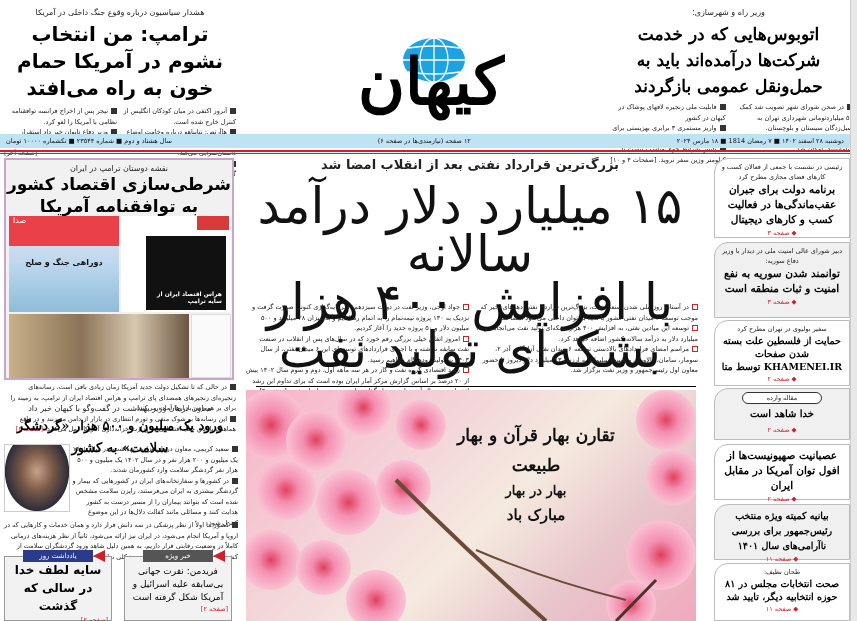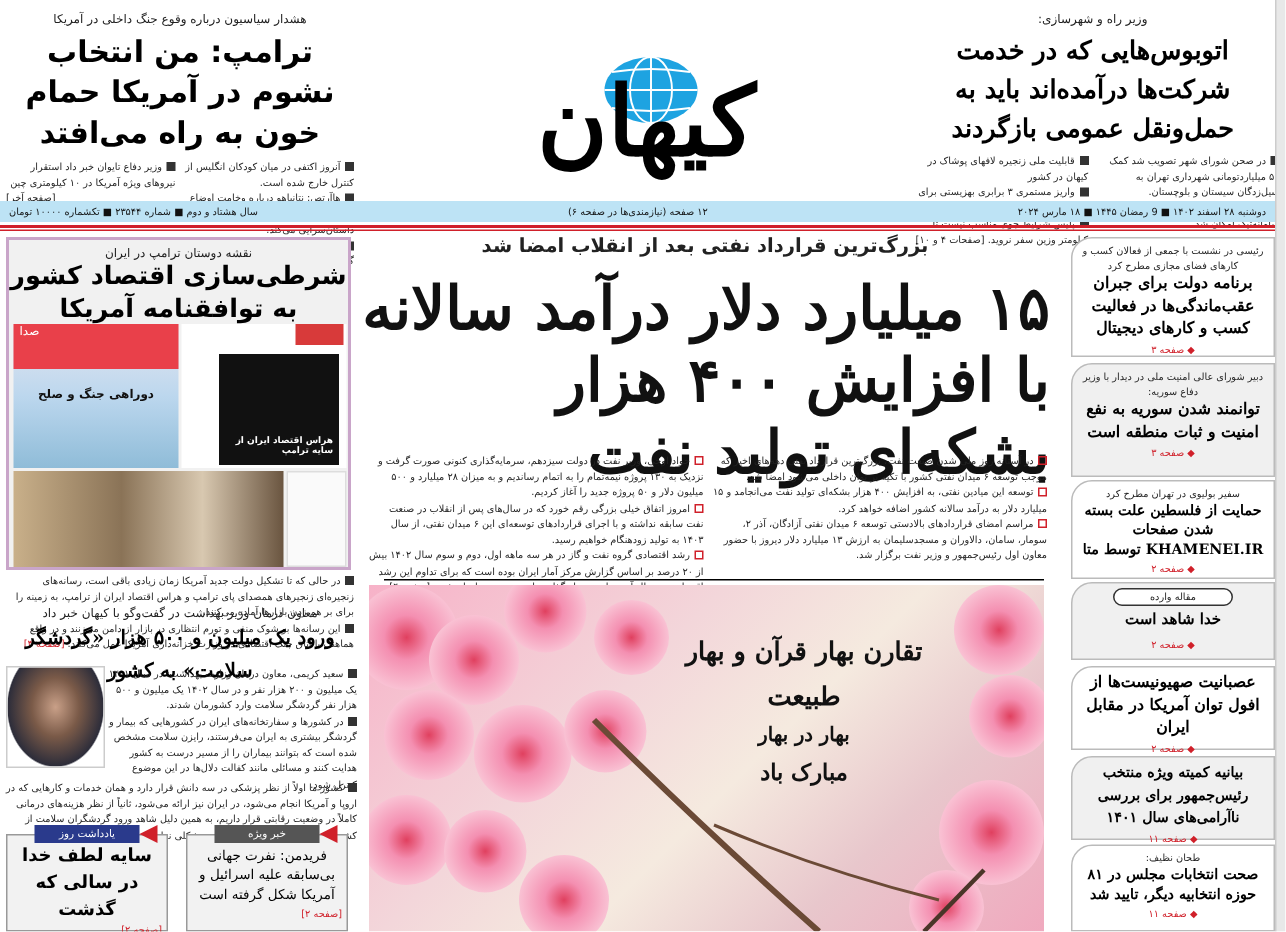--- a/index.html
+++ b/index.html
@@ -13,21 +13,21 @@
 
 #top-left{left:0;top:8px;width:240px}
 #top-right{left:600px;top:8px;width:257px}
 #logo{left:300px;top:22px;width:262px;height:100px}
 
 #datebar{left:0;top:134px;width:850px;height:14px;background:#bde3f5;font-size:6.5px;line-height:14px;padding:0 6px;display:flex;justify-content:space-between}
 #redline{left:0;top:150px;width:850px;height:4px;border-top:2px solid #d0202a;border-bottom:1px solid #d0202a}
 
 #main{left:240px;top:155px;width:460px}
 #main .kicker{font-size:13px;font-weight:bold;margin-top:2px}
-#main .big{font-family:"DejaVu Serif",serif;font-size:40px;font-weight:bold;line-height:48px;letter-spacing:-1px}
+#main .big{font-family:"DejaVu Serif",serif;font-size:50px;font-weight:normal;line-height:48px;text-align:center;letter-spacing:-1px}
 #main-body{left:246px;top:302px;width:452px;display:flex;gap:6px}
 #main-body .col{flex:1}
 #hr-main{left:256px;top:386px;width:440px;height:1px;background:#000}
 #photo{left:246px;top:390px;width:450px;height:231px;overflow:hidden;background:linear-gradient(135deg,#f7b2c8 0%,#f3d6da 35%,#f5eadf 55%,#e8c7cc 75%,#f0a9be 100%)}
 .flower{position:absolute;border-radius:50%;background:radial-gradient(circle,#e0405f 0%,#f48fb1 30%,#f9c1d3 70%,rgba(249,193,211,0) 100%)}
 #photo-text{position:absolute;left:190px;top:30px;width:200px;text-align:center;font-family:"DejaVu Serif",serif;font-weight:bold;color:#111}
 
 #lbox{left:4px;top:158px;width:230px;height:222px;border:2px solid #c9a5c9;background:#f1f1f1}
 #lbox .kicker{margin-top:4px}
 #lbox .headline{font-size:17px;line-height:22px}
@@ -62,20 +62,21 @@
 <div id="top-left" class="abs">
   <div class="kicker">هشدار سیاسیون درباره وقوع جنگ داخلی در آمریکا</div>
   <div class="headline" style="font-size:20px;line-height:27px;margin-top:4px;padding:0 6px">ترامپ: من انتخاب نشوم در آمریکا حمام خون به راه می‌افتد</div>
   <div style="display:flex;gap:6px;margin-top:4px;padding:0 4px">
     <div class="small" style="flex:1">
       <div><span class="bul"></span><span>آنروز اکتفی در میان کودکان انگلیس از کنترل خارج شده است.</span></div>
       <div><span class="bul"></span><span>هاآرتص: نتانیاهو درباره وخامت اوضاع چیزی نمی‌گوید و درباره پیروزی داستان‌سرایی می‌کند.</span></div>
       <div><span class="bul"></span><span>دختر دانش‌آموز اوزه عملیاتگر بر کره گرفتار</span></div>
     </div>
     <div class="small" style="flex:1">
+      <div><span class="bul"></span><span>نیجر پس از اخراج فرانسه توافقنامه نظامی با آمریکا را لغو کرد.</span></div>
       <div><span class="bul"></span><span>وزیر دفاع تایوان خبر داد استقرار نیروهای ویژه آمریکا در ۱۰ کیلومتری چین</span></div>
       <div style="text-align:left">[صفحه آخر]</div>
     </div>
   </div>
 </div>
 
 <div id="logo" class="abs">
   <svg width="262" height="100" viewBox="0 0 262 100">
     <ellipse cx="134" cy="38" rx="31" ry="22" fill="#1ea3e1"></ellipse>
     <g stroke="#fff" stroke-width="1.3" fill="none">
@@ -99,21 +100,21 @@
     </div>
     <div class="small" style="flex:1">
       <div><span class="bul"></span><span>قابلیت ملی زنجیره لافهای پوشاک در کیهان در کشور</span></div>
       <div><span class="bul"></span><span>واریز مستمری ۳ برابری بهزیستی برای مددجویان سیل‌زده سیستان و بلوچستان.</span></div>
       <div><span class="bul"></span><span>پلیس شرایط جوی مناسب نیست تا کیلومتر وزین سفر نروید.</span> <span>[صفحات ۴ و ۱۰]</span></div>
     </div>
   </div>
 </div>
 
 <div id="datebar" class="abs">
-  <span>دوشنبه ۲۸ اسفند ۱۴۰۲ ■ 9 رمضان ۱۴۴۵ ■ ۱۸ مارس ۲۰۲۴</span>
+  <span>دوشنبه ۲۸ اسفند ۱۴۰۲ ■ ۷ رمضان 1814 ■ ۱۸ مارس ۲۰۲۴</span>
   <span>۱۲ صفحه (نیازمندی‌ها در صفحه ۶)</span>
   <span>سال هشتاد و دوم ■ شماره ۲۳۵۴۴ ■ تکشماره ۱۰۰۰۰ تومان</span>
 </div>
 <div id="redline" class="abs"></div>
 
 <div id="main" class="abs">
   <div class="kicker">بزرگ‌ترین قرارداد نفتی بعد از انقلاب امضا شد</div>
   <div class="big" style="margin-top:10px">۱۵ میلیارد دلار درآمد سالانه</div>
   <div class="big">با افزایش ۴۰۰ هزار بشکه‌ای تولید نفت</div>
 </div>

